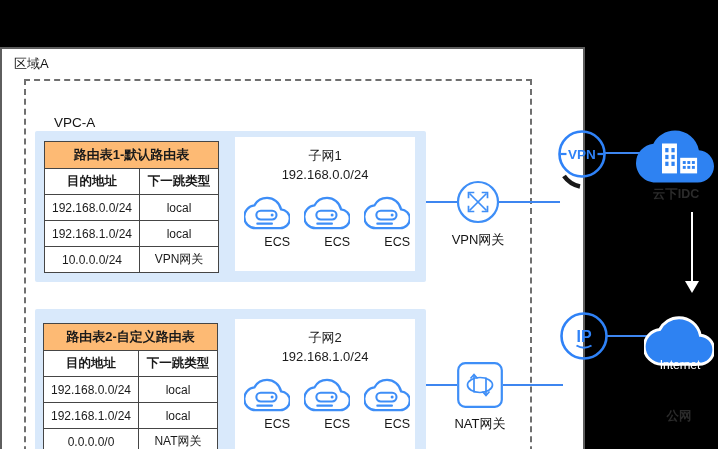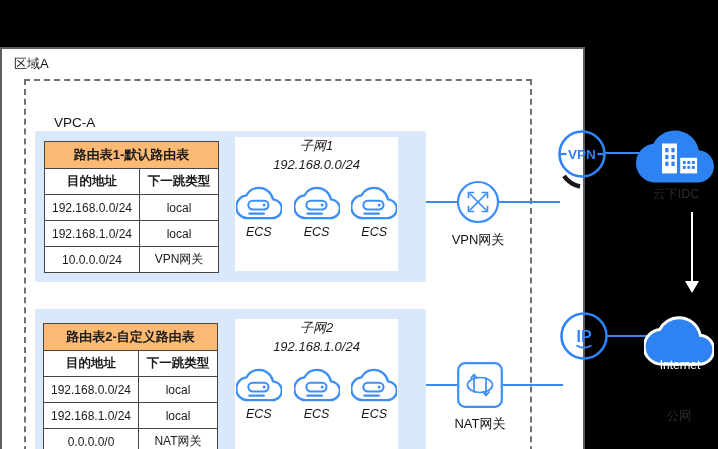--- a/index.html
+++ b/index.html
@@ -15,32 +15,32 @@
   .c1{left:33px;top:82px;}
   .c2{left:33px;top:260px;height:152px;}
   table.rt{position:absolute;border-collapse:collapse;width:174px;background:#fff;
            font-size:12px;color:#1a1a1a;table-layout:fixed;}
   .c1 table.rt{left:9px;top:10px;}
   .c2 table.rt{left:8px;top:14px;}
   table.rt th,table.rt td{border:1.5px solid #454545;text-align:center;padding:0;height:25px;}
   table.rt .title th{height:26px;background:#fdba74;font-size:13px;font-weight:600;}
   table.rt .hdr th{font-weight:700;font-size:12.5px;background:#fff;}
   table.rt col.c-dst{width:95px;} table.rt col.c-hop{width:79px;}
-  .subnet{position:absolute;width:163px;height:134px;background:#fff;text-align:center;box-sizing:border-box;font-style:italic;}
+  .subnet{position:absolute;width:180px;height:134px;background:#fff;text-align:center;box-sizing:border-box;padding-top:10px;}
   .c1 .subnet{left:200px;top:6px;}
   .c2 .subnet{left:200px;top:10px;height:130px;}
   .subnet-name{font-size:13px;font-weight:500;}
   .subnet-cidr{font-size:13px;margin-top:2px;}
   .ecs-row{display:flex;justify-content:center;gap:10px;margin-top:12px;}
-  .ecs{display:flex;flex-direction:column;align-items:center;width:50px;}
+  .ecs{display:flex;flex-direction:column;align-items:flex-end;width:50px;}
   .ecs-label{font-size:12.5px;margin-top:3px;color:#161616;}
   .hline{position:absolute;height:2px;background:#3e86f0;}
   .gw-label{position:absolute;font-size:13px;color:#141414;text-align:center;}
   .abs{position:absolute;}
-  .ext-label{position:absolute;font-size:12.5px;color:#2b2b2b;text-align:center;font-weight:400;}
+  .ext-label{position:absolute;font-size:12.5px;color:#2b2b2b;text-align:center;font-weight:700;}
   .arrow-line{position:absolute;left:691px;top:212px;width:2px;height:70px;background:#fff;}
   .arrow-head{position:absolute;left:685px;top:281px;width:0;height:0;
               border-left:7px solid transparent;border-right:7px solid transparent;border-top:12px solid #fff;}
   .inet-text{position:absolute;left:646px;top:334px;width:68px;text-align:center;
              font-size:12px;color:#fff;font-weight:500;margin-top:24px;}
   svg{display:block;}
 </style>
 </head>
 <body>
 

